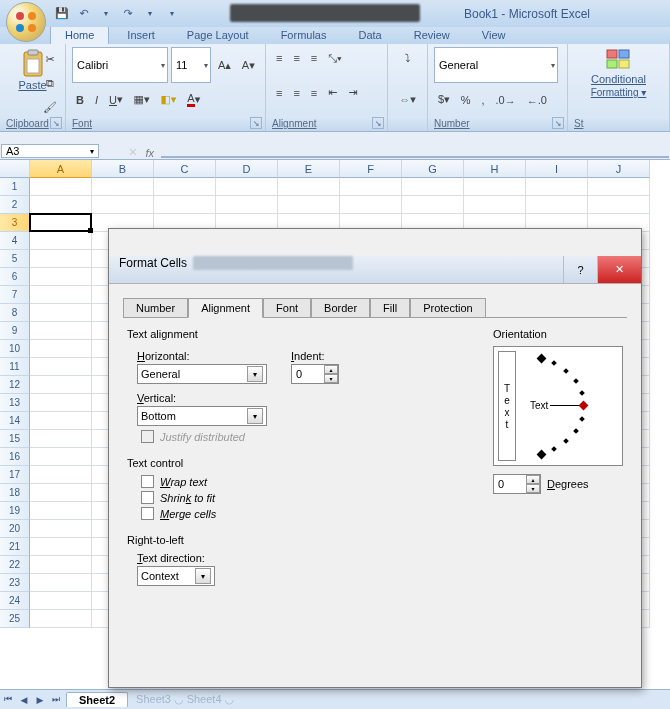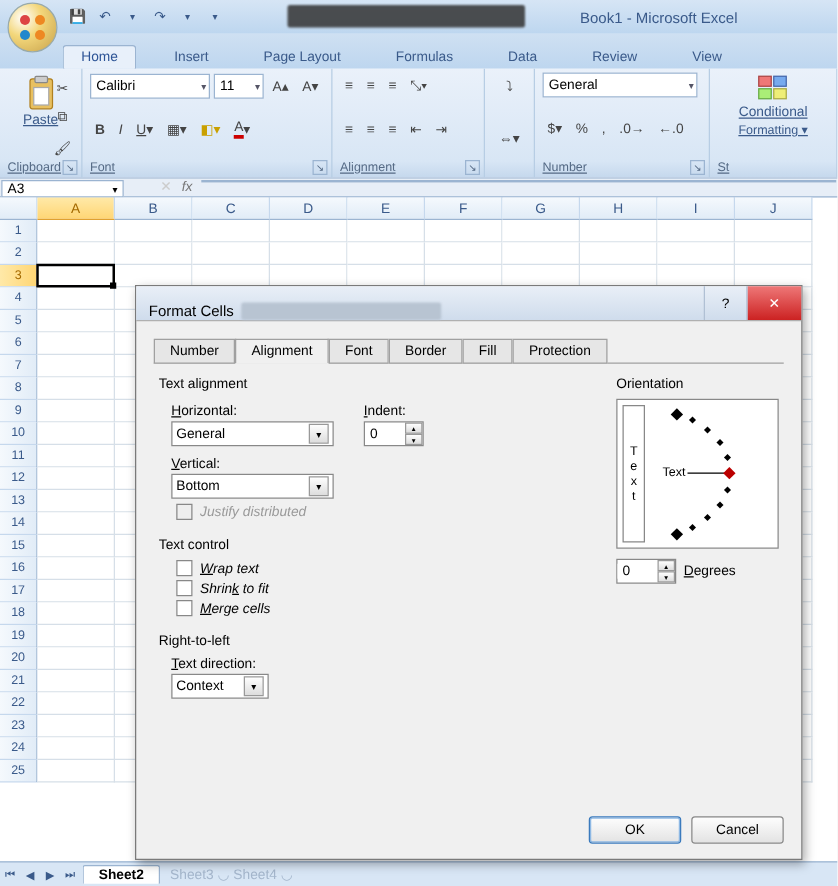--- a/index.html
+++ b/index.html
@@ -8,37 +8,37 @@
 
 .titlebar { height: 27px; background: linear-gradient(#d6e5f5,#bdd6ef); display: flex; align-items: center; position: relative; }
 .office-btn { width: 40px; height: 40px; border-radius: 50%; background: radial-gradient(circle at 30% 30%, #fff, #f3d77b 40%, #c7a14a); position: absolute; left: 6px; top: 2px; z-index: 5; border: 1px solid #9aa; display:flex; align-items:center; justify-content:center; }
 .office-btn svg { width: 24px; height: 24px; }
 .qat { margin-left: 54px; display: flex; gap: 6px; align-items: center; }
 .qat span { width: 16px; height: 16px; display: inline-flex; align-items: center; justify-content: center; color: #3a5a8a; }
 .title-text { position: absolute; left: 50%; transform: translateX(-50%); color: #3a5a8a; font-size: 12px; white-space: nowrap; }
 .title-blur { position:absolute; left:230px; top:4px; width:190px; height:18px; background:#333; border-radius:2px; filter:blur(1px); opacity:.85; }
 
 
-.tabs { height: 28px; background: linear-gradient(#cfe0f2,#bdd6ef); display: flex; align-items: flex-end; padding-left: 50px; gap: 16px; }
+.tabs { height: 17px; background: linear-gradient(#cfe0f2,#bdd6ef); display: flex; align-items: flex-end; padding-left: 50px; gap: 4px; }
 .tab { padding: 3px 14px; color: #3a5a8a; cursor: pointer; border-top-left-radius: 3px; border-top-right-radius: 3px; }
 .tab.active { background: #e8f0fa; border: 1px solid #9bb4d1; border-bottom: none; color: #2d5496; }
 
 
 .ribbon { height: 88px; background: linear-gradient(#eaf1fa,#d8e6f5 85%,#c5d8ed); display: flex; border-bottom: 1px solid #9bb4d1; }
 .group { border-right: 1px solid #b7cde4; padding: 3px 6px 2px 6px; display: flex; flex-direction: column; justify-content: space-between; position: relative; }
 .group-label { text-align: left; color: #556a85; font-size: 10px; margin-top: 2px; text-decoration: underline; }
 .group-row { display: flex; align-items: center; gap: 3px; }
 .rc { height: 22px; display: flex; align-items: center; justify-content: center; border: 1px solid transparent; border-radius: 2px; padding: 0 3px; color: #444; cursor:pointer; }
-.combo { height: 20px; background: #fff; border: 1px solid #9bb4d1; display: flex; align-items: center; padding: 0 2px 0 4px; font-size: 11px; }
+.combo { height: 36px; background: #fff; border: 1px solid #9bb4d1; display: flex; align-items: center; padding: 0 2px 0 4px; font-size: 11px; }
 .combo .arrow { margin-left: auto; font-size: 8px; color: #556; }
 .big-btn { display:flex; flex-direction:column; align-items:center; justify-content:center; padding:2px 6px; color:#3a5a8a; gap:2px;text-decoration:underline; }
 .launcher { position:absolute; bottom:2px; right:3px; width:12px; height:12px; border:1px solid #9bb4d1; font-size:8px; display:flex; align-items:center; justify-content:center; color:#556a85; cursor:pointer; }
 
 
-.fbar { height: 15px; border-bottom: 1px solid #9bb4d1; display: flex; align-items: flex-start; background:#e7eef7; }
+.fbar { height: 28px; border-bottom: 1px solid #9bb4d1; display: flex; align-items: flex-end; background:#e7eef7; }
 .namebox { width: 98px; background:#fff; border:1px solid #9bb4d1; margin:1px; display:flex; align-items:center; padding:0 4px; font-size:11px; }
 .namebox .arrow { margin-left:auto; font-size:8px; }
 .fx { width: 60px; display:flex; align-items:center; justify-content:flex-end; gap:8px; padding-right:6px; color:#777; }
 .finput { flex:1; background:#fff; border:1px solid #9bb4d1; margin:1px; }
 
 
 .grid { position: relative; }
 .colh { display:flex; height:18px; }
 .rowh-spacer,.colcell { border-right:1px solid #c5d8ed; border-bottom:1px solid #9bb4d1; background:linear-gradient(#f5f9fd,#e1ecf7); display:flex; align-items:center; justify-content:center; color:#3a5a8a; font-size:11px; }
 .rowh-spacer { width:30px; }
@@ -53,21 +53,21 @@
 .active-cell::after { content:""; position:absolute; right:-3px; bottom:-3px; width:5px; height:5px; background:#000; }
 
 
 .sheetbar { position:absolute; left:0; bottom:0; right:0; height:20px; background:#d8e6f5; border-top:1px solid #9bb4d1; display:flex; align-items:center; }
 .nav-btn { width:16px; height:16px; display:flex; align-items:center; justify-content:center; color:#3a5a8a; cursor:pointer; font-size:9px; }
 .sheet-tab { background:#fff; border:1px solid #9bb4d1; border-bottom:none; padding:1px 12px; margin-left:2px; font-size:11px; font-weight:bold; cursor:pointer; border-top-left-radius:2px; border-top-right-radius:2px; }
 .sheet-shadow { color:#a4b6cc; padding:1px 8px; font-size:11px; }
 
 
 .dialog { position:absolute; left:108px; top:228px; width:534px; height:460px; background:#f0f0f0; border:1px solid #7a7a7a; box-shadow:2px 3px 8px rgba(0,0,0,.35); }
-.dlg-title { height:28px; background:linear-gradient(#e9eff7,#cfdcec); display:flex; align-items:flex-end; padding:0 0 0 10px; border-bottom:1px solid #b0b0b0; }
+.dlg-title { height:28px; background:linear-gradient(#e9eff7,#cfdcec); display:flex; align-items:flex-start; padding:0 0 0 10px; border-bottom:1px solid #b0b0b0;margin-top:27px; }
 .dlg-title .t-blur { width:160px; height:14px; background:#b8c4d2; filter:blur(1px); margin-left:6px; border-radius:2px; }
 .dlg-buttons { margin-left:auto; display:flex; height:100%; }
 .dlg-btn { width:34px; display:flex; align-items:center; justify-content:center; border-left:1px solid #b0c0d4; cursor:pointer; }
 .dlg-close { background:linear-gradient(#e77,#c22); color:#fff; width:44px; border-top-right-radius:0; }
 .dlg-body { padding:14px 14px 10px 14px; position:relative; height:calc(100% - 28px); }
 .dlg-tabs { display:flex; border-bottom:1px solid #a0a0a0; }
 .dlg-tab { padding:3px 12px; border:1px solid #a0a0a0; background:#f0f0f0; margin-right:0; margin-bottom:-1px; cursor:pointer; font-size:11px; }
 .dlg-tab.active { background:#f0f0f0; border-bottom:1px solid #f0f0f0; position:relative; z-index:1; }
 .dlg-tab:not(.active){ background:#e6e6e6; }
 .pane { padding:10px 4px; display:flex; gap:20px; }
@@ -714,18 +714,14 @@
             <input value="0" style="">
             <div class="spinbtns">
                 <span>▴</span>
                 <span>▾</span>
               </div>
           </div>
           <span><span class="under">D</span>egrees</span>
         </div>
       </div>
     </div>
-    <div class="footer">
-      <button class="btn primary">OK</button>
-      <button class="btn">Cancel</button>
-    </div>
   </div>
 </div>
 
 </body></html>

